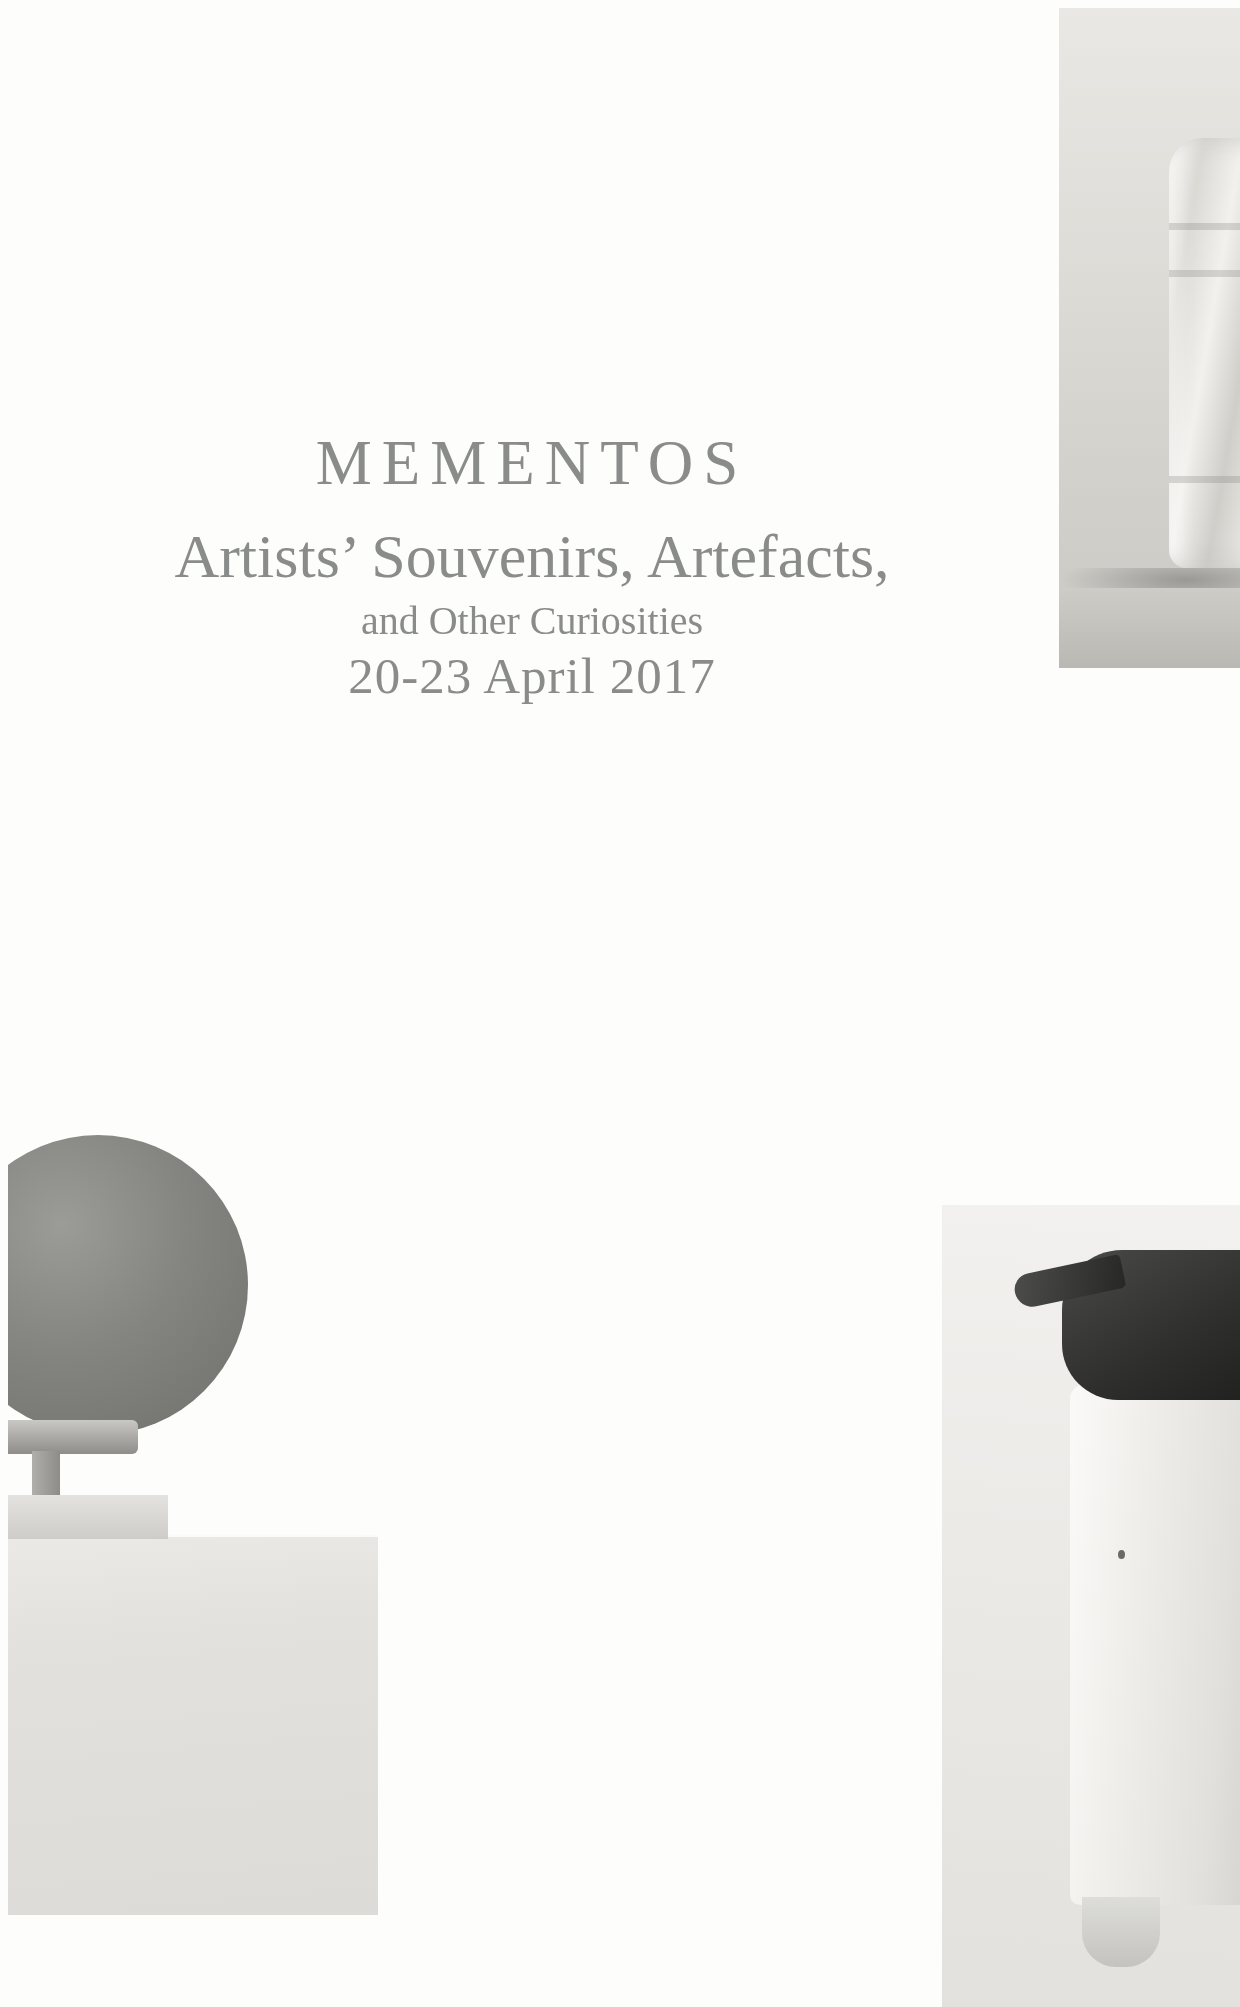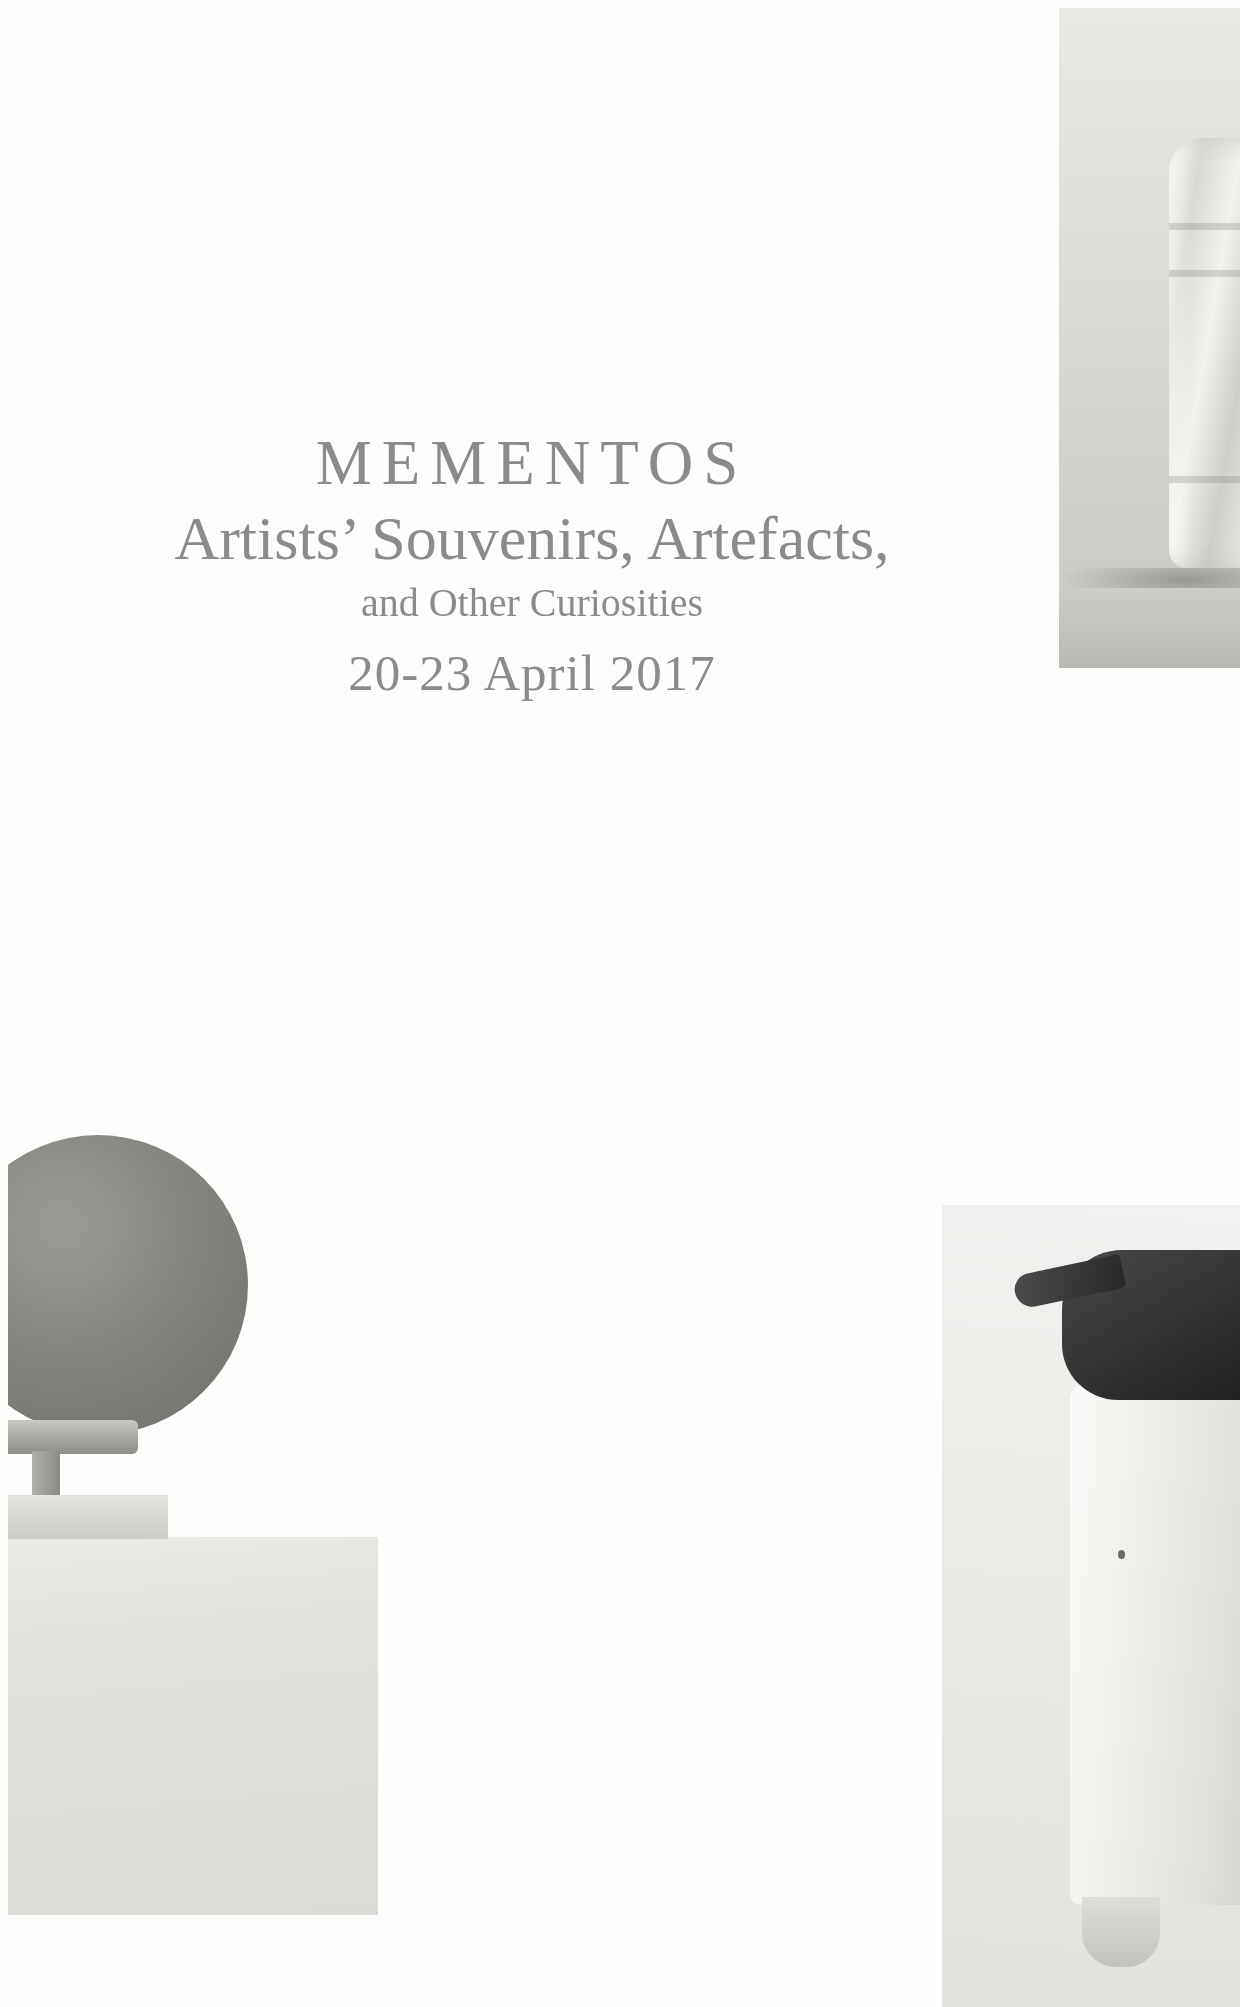--- a/index.html
+++ b/index.html
@@ -185,31 +185,31 @@
   .title-main {
     font-size: 63px;
     letter-spacing: 10px;
     line-height: 1.05;
     font-weight: 400;
     color: #8a8c8b;
   }
   .subtitle-1 {
     font-size: 62px;
     line-height: 1.25;
-    margin-top: 4px;
+    margin-top: 22px;
     color: #8a8c8b;
   }
   .subtitle-2 {
     font-size: 40px;
     line-height: 1.25;
     color: #8a8c8b;
   }
   .dates {
     font-size: 51px;
-    margin-top: 16px;
+    margin-top: 1px;
     letter-spacing: 1px;
     color: #8a8c8b;
   }
 </style>
 </head>
 <body>
 
 <div class="page">
 
   <div class="photo photo-bottle">

